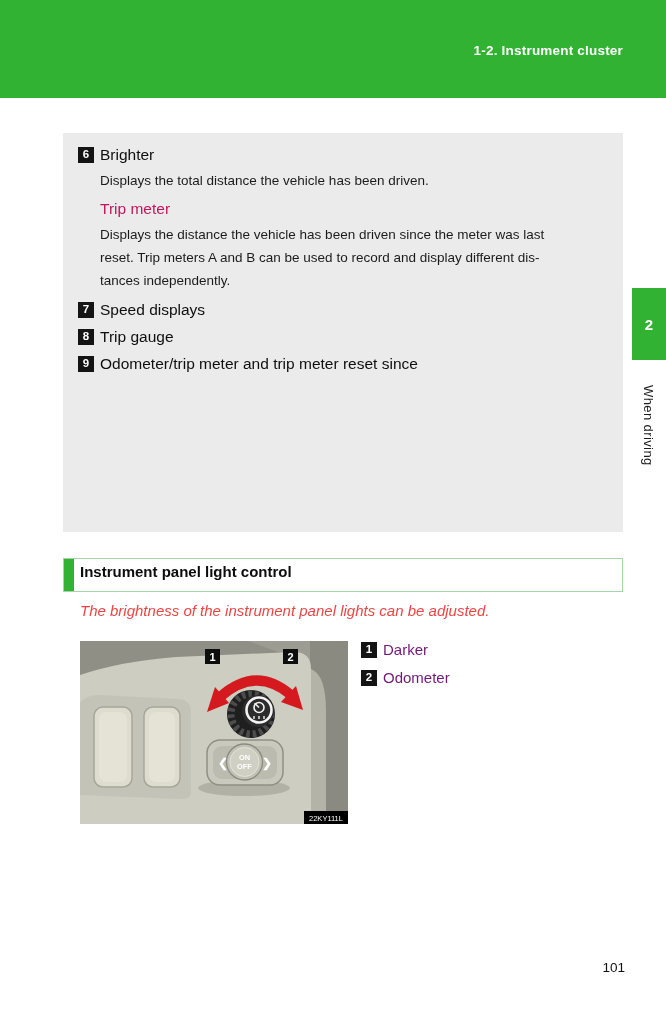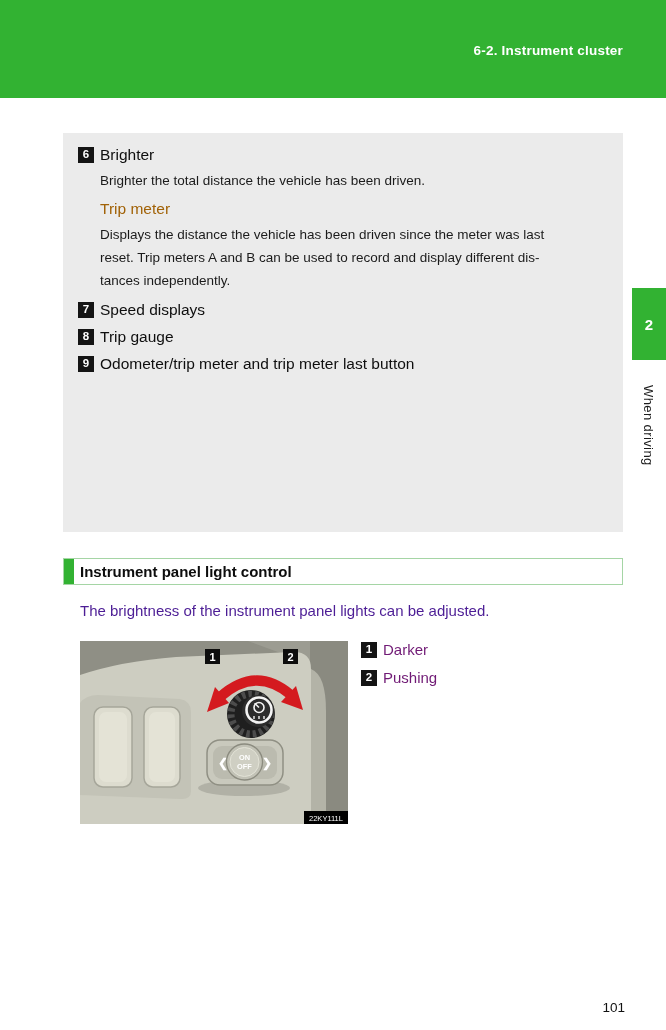--- a/index.html
+++ b/index.html
@@ -9,79 +9,79 @@
   
   .banner{position:absolute; left:0; top:0; width:666px; height:98px; background:#32b232;}
   .banner-title{position:absolute; right:43px; top:43px; color:#ffffff; font-size:13.5px; font-weight:700; letter-spacing:.2px;}
 
   
   .graybox{position:absolute; left:63px; top:133px; width:560px; height:399px; background:#ebebeb; box-sizing:border-box; padding:13px 14px 0 15px; overflow:hidden;}
   .item-title-row{display:flex; align-items:center; gap:6px; margin:9px 0 5px 0;}
   .item-title-row.first{margin-top:0;}
   .badge{width:16px; height:16px; min-width:16px; background:#141414; color:#fff; font-size:11.5px; font-weight:700; display:flex; align-items:center; justify-content:center; line-height:1;}
   .item-title{font-size:15.5px; color:#0f0f0f;}
-  .sub-title{font-size:15.5px; color:#a16207; margin:8px 0 5px 22px;}
+  .sub-title{font-size:15.5px; color:#be185d; margin:8px 0 5px 22px;}
   .item-para{font-size:13.5px; line-height:23px; color:#1b1b1b; margin:0 6px 5px 22px; white-space:pre-line;}
 
   
-  .section-head{position:absolute; left:63px; top:558px; width:560px; height:27px; box-sizing:border-box; border:1px solid #a5d5a5; background:#ffffff;}
+  .section-head{position:absolute; left:63px; top:558px; width:560px; height:34px; box-sizing:border-box; border:1px solid #a5d5a5; background:#ffffff;}
   .section-head .greenbar{position:absolute; left:0; top:0; bottom:0; width:10px; background:#32b232;}
   .section-head .section-title{position:absolute; left:16px; top:0; line-height:25px; font-size:15px; font-weight:700; color:#0d0d0d;}
 
-  .intro-text{position:absolute; left:80px; top:602px; font-size:15px; color:#4c1d95;}
+  .intro-text{position:absolute; left:80px; top:602px; font-size:15px; color:#ef4444;font-style:italic;}
 
   
   .figure{position:absolute; left:80px; top:641px; width:268px; height:183px;}
 
   
   .legend{position:absolute; left:361px; top:641px;}
   .legend-row{display:flex; align-items:center; gap:6px; margin-bottom:11px;}
   .legend-label{font-size:15px; color:#701a75;}
 
   
   .chapter-tab{position:absolute; left:632px; top:288px; width:34px; height:72px; background:#32b232; display:flex; align-items:center; justify-content:center; color:#fff; font-size:15px; font-weight:700;}
   .chapter-label{position:absolute; left:630px; top:370px; width:26px; height:110px; writing-mode:vertical-rl; text-align:center; font-size:13px; color:#1d1d1d; letter-spacing:.4px;}
 
   
-  .page-num{position:absolute; right:41px; top:1000px; font-size:13.5px; color:#111;text-align:right;}
+  .page-num{position:absolute; right:41px; top:960px; font-size:13.5px; color:#111;text-align:right;}
 </style>
 </head>
 <body>
 
 <div class="page">
 
   <div class="banner">
-    <div class="banner-title">6-2. Instrument cluster</div>
+    <div class="banner-title">1-2. Instrument cluster</div>
   </div>
 
   <div class="graybox">
 
     <div class="item-title-row first">
       <span class="badge">6</span>
       <span class="item-title">Brighter</span>
     </div>
-    <div class="item-para">Brighter the total distance the vehicle has been driven.</div>
+    <div class="item-para">Displays the total distance the vehicle has been driven.</div>
     <div class="sub-title">Trip meter</div>
     <div class="item-para">Displays the distance the vehicle has been driven since the meter was last
 reset. Trip meters A and B can be used to record and display different dis-
 tances independently.</div>
 
     <div class="item-title-row">
       <span class="badge">7</span>
       <span class="item-title">Speed displays</span>
     </div>
 
     <div class="item-title-row">
       <span class="badge">8</span>
       <span class="item-title">Trip gauge</span>
     </div>
 
     <div class="item-title-row">
       <span class="badge">9</span>
-      <span class="item-title">Odometer/trip meter and trip meter last button</span>
+      <span class="item-title">Odometer/trip meter and trip meter reset since</span>
     </div>
 
   </div>
 
   <div class="section-head">
     <div class="greenbar"></div>
     <div class="section-title">Instrument panel light control</div>
   </div>
 
   <div class="intro-text">The brightness of the instrument panel lights can be adjusted.</div>
@@ -151,21 +151,21 @@
     </svg>
   </div>
 
   <div class="legend">
     <div class="legend-row">
       <span class="badge">1</span>
       <span class="legend-label">Darker</span>
     </div>
     <div class="legend-row">
       <span class="badge">2</span>
-      <span class="legend-label">Pushing</span>
+      <span class="legend-label">Odometer</span>
     </div>
   </div>
 
   <div class="chapter-tab">2</div>
   <div class="chapter-label">When driving</div>
 
   <div class="page-num">101</div>
 
 </div>
 

